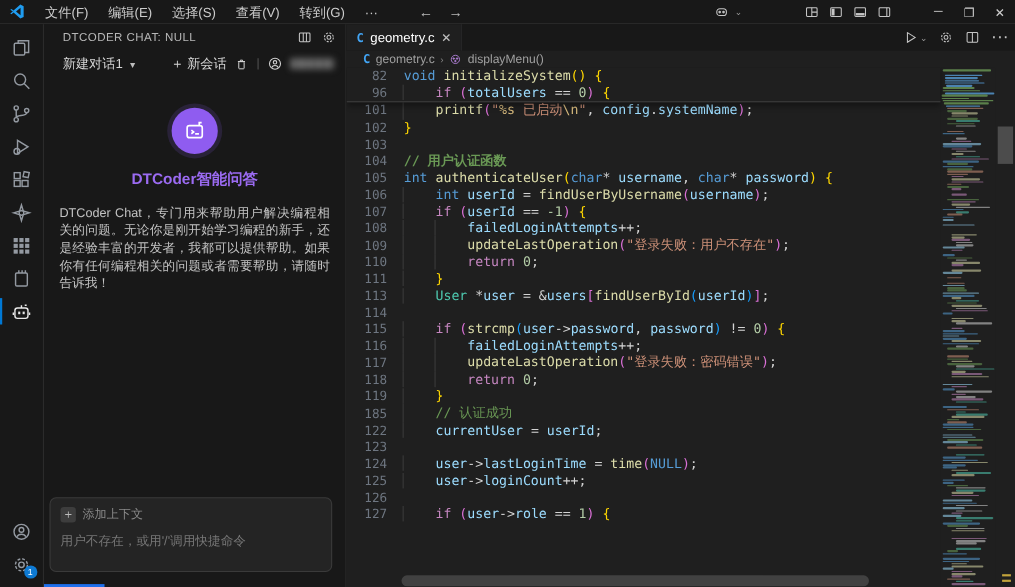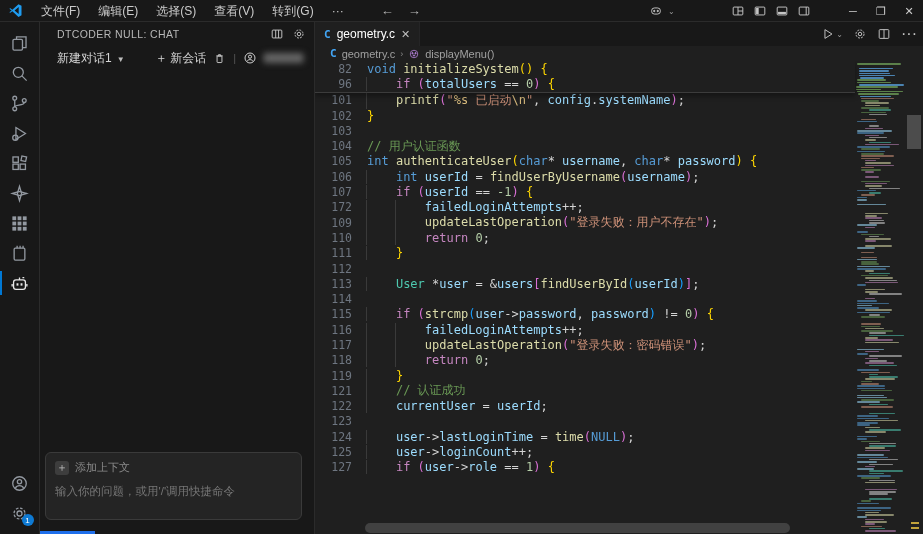--- a/index.html
+++ b/index.html
@@ -247,21 +247,21 @@
               <circle cx="8" cy="8" r="2.1"></circle>
               <circle cx="8" cy="8" r="4.6" stroke-dasharray="2.2 1.4"></circle>
             </svg>
           <span class="badge">1</span>
         </div>
       </div>
     </div>
 
     <div class="sidebar">
       <div class="sb-header">
-        <span>DTCODER NULL: CHAT</span>
+        <span>DTCODER CHAT: NULL</span>
         <span class="sb-header-icons">
           <svg class="ic" viewBox="0 0 16 16" width="14" height="14">
               <rect x="2.5" y="3.5" width="11" height="9" rx="1"></rect>
               <path d="M6.5 3.5v9M9.8 3.5v9"></path>
             </svg>
           <svg class="ic" viewBox="0 0 16 16" width="14" height="14">
               <circle cx="8" cy="8" r="2"></circle>
               <circle cx="8" cy="8" r="4.6" stroke-dasharray="2.2 1.4"></circle>
             </svg>
         </span>
@@ -282,27 +282,38 @@
           <span class="v-div">|</span>
           <svg class="ic" viewBox="0 0 16 16" width="14" height="14">
               <circle cx="8" cy="8" r="5.7"></circle>
               <circle cx="8" cy="6.5" r="1.8"></circle>
               <path d="M4.6 11.8c1.2-2.6 5.6-2.6 6.8 0"></path>
             </svg>
           <span class="blur-name"></span>
         </span>
       </div>
 
+      <div class="welcome">
+        <div class="bot-circle">
+          <svg class="ic" viewBox="0 0 16 16" width="22" height="22" style="color:#fff">
+              <rect x="3" y="4.5" width="10" height="8" rx="1.5"></rect>
+              <path d="M11 4.5v-2h1.6"></path>
+              <path d="M5.8 7.5l1.5 1.2-1.5 1.2M8.3 10h2.5"></path>
+            </svg>
+        </div>
+        <div class="welcome-title">DTCoder智能问答</div>
+        <div class="welcome-desc">DTCoder Chat，专门用来帮助用户解决编程相关的问题。无论你是刚开始学习编程的新手，还是经验丰富的开发者，我都可以提供帮助。如果你有任何编程相关的问题或者需要帮助，请随时告诉我！</div>
+      </div>
 
       <div class="chat-input">
         <div class="ci-row1">
           <span class="plus-box">＋</span>
           <span>添加上下文</span>
         </div>
-        <div class="ci-placeholder">输入你的问题，或用'/'调用快捷命令</div>
+        <div class="ci-placeholder">用户不存在，或用'/'调用快捷命令</div>
       </div>
       <div class="blue-strip"></div>
     </div>
 
     <div class="editor">
       <div class="tabs">
         <div class="tab">
           <span class="c-icon">C</span>
           <span>geometry.c</span>
           <span class="tab-close">✕</span>
@@ -341,41 +352,41 @@
       <div class="code-wrap">
         <div class="code-col">
           <div class="sticky" id="sticky">
               <div class="code-row"><span class="gutter">82</span><span class="ltext"><span style="color: rgb(86, 156, 214);">void</span><span style="color: rgb(212, 212, 212);"> </span><span style="color: rgb(220, 220, 170);">initializeSystem</span><span style="color: rgb(255, 215, 0);">()</span><span style="color: rgb(212, 212, 212);"> </span><span style="color: rgb(255, 215, 0);">{</span></span></div>
               <div class="code-row"><span class="gutter">96</span><span class="ltext"><span style="color: rgb(212, 212, 212);">    </span><span style="color: rgb(197, 134, 192);">if</span><span style="color: rgb(212, 212, 212);"> </span><span style="color: rgb(218, 112, 214);">(</span><span style="color: rgb(156, 220, 254);">totalUsers</span><span style="color: rgb(212, 212, 212);"> == </span><span style="color: rgb(181, 206, 168);">0</span><span style="color: rgb(218, 112, 214);">)</span><span style="color: rgb(212, 212, 212);"> </span><span style="color: rgb(255, 215, 0);">{</span><span class="guide" style="left: 3px;"></span></span></div>
             </div>
           <div id="codebody">
               <div class="code-row"><span class="gutter">101</span><span class="ltext"><span style="color: rgb(212, 212, 212);">    </span><span style="color: rgb(220, 220, 170);">printf</span><span style="color: rgb(218, 112, 214);">(</span><span style="color: rgb(206, 145, 120);">"</span><span style="color: rgb(215, 186, 125);">%s</span><span style="color: rgb(206, 145, 120);"> 已启动</span><span style="color: rgb(215, 186, 125);">\n</span><span style="color: rgb(206, 145, 120);">"</span><span style="color: rgb(212, 212, 212);">, </span><span style="color: rgb(156, 220, 254);">config</span><span style="color: rgb(212, 212, 212);">.</span><span style="color: rgb(156, 220, 254);">systemName</span><span style="color: rgb(218, 112, 214);">)</span><span style="color: rgb(212, 212, 212);">;</span><span class="guide" style="left: 3px;"></span></span></div>
               <div class="code-row"><span class="gutter">102</span><span class="ltext"><span style="color: rgb(255, 215, 0);">}</span></span></div>
               <div class="code-row"><span class="gutter">103</span><span class="ltext"></span></div>
-              <div class="code-row"><span class="gutter">104</span><span class="ltext"><span style="color: rgb(106, 153, 85);">// 用户认证函数</span></span></div>
+              <div class="code-row"><span class="gutter">104</span><span class="ltext"><span style="color: rgb(106, 153, 85); font-weight: bold;">// 用户认证函数</span></span></div>
               <div class="code-row"><span class="gutter">105</span><span class="ltext"><span style="color: rgb(86, 156, 214);">int</span><span style="color: rgb(212, 212, 212);"> </span><span style="color: rgb(220, 220, 170);">authenticateUser</span><span style="color: rgb(255, 215, 0);">(</span><span style="color: rgb(86, 156, 214);">char</span><span style="color: rgb(212, 212, 212);">* </span><span style="color: rgb(156, 220, 254);">username</span><span style="color: rgb(212, 212, 212);">, </span><span style="color: rgb(86, 156, 214);">char</span><span style="color: rgb(212, 212, 212);">* </span><span style="color: rgb(156, 220, 254);">password</span><span style="color: rgb(255, 215, 0);">)</span><span style="color: rgb(212, 212, 212);"> </span><span style="color: rgb(255, 215, 0);">{</span></span></div>
               <div class="code-row"><span class="gutter">106</span><span class="ltext"><span style="color: rgb(212, 212, 212);">    </span><span style="color: rgb(86, 156, 214);">int</span><span style="color: rgb(212, 212, 212);"> </span><span style="color: rgb(156, 220, 254);">userId</span><span style="color: rgb(212, 212, 212);"> = </span><span style="color: rgb(220, 220, 170);">findUserByUsername</span><span style="color: rgb(218, 112, 214);">(</span><span style="color: rgb(156, 220, 254);">username</span><span style="color: rgb(218, 112, 214);">)</span><span style="color: rgb(212, 212, 212);">;</span><span class="guide" style="left: 3px;"></span></span></div>
               <div class="code-row"><span class="gutter">107</span><span class="ltext"><span style="color: rgb(212, 212, 212);">    </span><span style="color: rgb(197, 134, 192);">if</span><span style="color: rgb(212, 212, 212);"> </span><span style="color: rgb(218, 112, 214);">(</span><span style="color: rgb(156, 220, 254);">userId</span><span style="color: rgb(212, 212, 212);"> == </span><span style="color: rgb(181, 206, 168);">-1</span><span style="color: rgb(218, 112, 214);">)</span><span style="color: rgb(212, 212, 212);"> </span><span style="color: rgb(255, 215, 0);">{</span><span class="guide" style="left: 3px;"></span></span></div>
-              <div class="code-row"><span class="gutter">172</span><span class="ltext"><span style="color: rgb(212, 212, 212);">        </span><span style="color: rgb(156, 220, 254);">failedLoginAttempts</span><span style="color: rgb(212, 212, 212);">++;</span><span class="guide" style="left: 3px;"></span><span class="guide" style="left: 32px;"></span></span></div>
+              <div class="code-row"><span class="gutter">108</span><span class="ltext"><span style="color: rgb(212, 212, 212);">        </span><span style="color: rgb(156, 220, 254);">failedLoginAttempts</span><span style="color: rgb(212, 212, 212);">++;</span><span class="guide" style="left: 3px;"></span><span class="guide" style="left: 32px;"></span></span></div>
               <div class="code-row"><span class="gutter">109</span><span class="ltext"><span style="color: rgb(212, 212, 212);">        </span><span style="color: rgb(220, 220, 170);">updateLastOperation</span><span style="color: rgb(218, 112, 214);">(</span><span style="color: rgb(206, 145, 120);">"登录失败：用户不存在"</span><span style="color: rgb(218, 112, 214);">)</span><span style="color: rgb(212, 212, 212);">;</span><span class="guide" style="left: 3px;"></span><span class="guide" style="left: 32px;"></span></span></div>
               <div class="code-row"><span class="gutter">110</span><span class="ltext"><span style="color: rgb(212, 212, 212);">        </span><span style="color: rgb(197, 134, 192);">return</span><span style="color: rgb(212, 212, 212);"> </span><span style="color: rgb(181, 206, 168);">0</span><span style="color: rgb(212, 212, 212);">;</span><span class="guide" style="left: 3px;"></span><span class="guide" style="left: 32px;"></span></span></div>
               <div class="code-row"><span class="gutter">111</span><span class="ltext"><span style="color: rgb(212, 212, 212);">    </span><span style="color: rgb(255, 215, 0);">}</span><span class="guide" style="left: 3px;"></span></span></div>
-              <div class="code-row"><span class="gutter">112</span><span class="ltext"></span></div>
               <div class="code-row"><span class="gutter">113</span><span class="ltext"><span style="color: rgb(212, 212, 212);">    </span><span style="color: rgb(78, 201, 176);">User</span><span style="color: rgb(212, 212, 212);"> *</span><span style="color: rgb(156, 220, 254);">user</span><span style="color: rgb(212, 212, 212);"> = &amp;</span><span style="color: rgb(156, 220, 254);">users</span><span style="color: rgb(218, 112, 214);">[</span><span style="color: rgb(220, 220, 170);">findUserById</span><span style="color: rgb(23, 159, 255);">(</span><span style="color: rgb(156, 220, 254);">userId</span><span style="color: rgb(23, 159, 255);">)</span><span style="color: rgb(218, 112, 214);">]</span><span style="color: rgb(212, 212, 212);">;</span><span class="guide" style="left: 3px;"></span></span></div>
               <div class="code-row"><span class="gutter">114</span><span class="ltext"></span></div>
               <div class="code-row"><span class="gutter">115</span><span class="ltext"><span style="color: rgb(212, 212, 212);">    </span><span style="color: rgb(197, 134, 192);">if</span><span style="color: rgb(212, 212, 212);"> </span><span style="color: rgb(218, 112, 214);">(</span><span style="color: rgb(220, 220, 170);">strcmp</span><span style="color: rgb(23, 159, 255);">(</span><span style="color: rgb(156, 220, 254);">user</span><span style="color: rgb(212, 212, 212);">-&gt;</span><span style="color: rgb(156, 220, 254);">password</span><span style="color: rgb(212, 212, 212);">, </span><span style="color: rgb(156, 220, 254);">password</span><span style="color: rgb(23, 159, 255);">)</span><span style="color: rgb(212, 212, 212);"> != </span><span style="color: rgb(181, 206, 168);">0</span><span style="color: rgb(218, 112, 214);">)</span><span style="color: rgb(212, 212, 212);"> </span><span style="color: rgb(255, 215, 0);">{</span><span class="guide" style="left: 3px;"></span></span></div>
               <div class="code-row"><span class="gutter">116</span><span class="ltext"><span style="color: rgb(212, 212, 212);">        </span><span style="color: rgb(156, 220, 254);">failedLoginAttempts</span><span style="color: rgb(212, 212, 212);">++;</span><span class="guide" style="left: 3px;"></span><span class="guide" style="left: 32px;"></span></span></div>
               <div class="code-row"><span class="gutter">117</span><span class="ltext"><span style="color: rgb(212, 212, 212);">        </span><span style="color: rgb(220, 220, 170);">updateLastOperation</span><span style="color: rgb(218, 112, 214);">(</span><span style="color: rgb(206, 145, 120);">"登录失败：密码错误"</span><span style="color: rgb(218, 112, 214);">)</span><span style="color: rgb(212, 212, 212);">;</span><span class="guide" style="left: 3px;"></span><span class="guide" style="left: 32px;"></span></span></div>
               <div class="code-row"><span class="gutter">118</span><span class="ltext"><span style="color: rgb(212, 212, 212);">        </span><span style="color: rgb(197, 134, 192);">return</span><span style="color: rgb(212, 212, 212);"> </span><span style="color: rgb(181, 206, 168);">0</span><span style="color: rgb(212, 212, 212);">;</span><span class="guide" style="left: 3px;"></span><span class="guide" style="left: 32px;"></span></span></div>
               <div class="code-row"><span class="gutter">119</span><span class="ltext"><span style="color: rgb(212, 212, 212);">    </span><span style="color: rgb(255, 215, 0);">}</span><span class="guide" style="left: 3px;"></span></span></div>
-              <div class="code-row"><span class="gutter">121</span><span class="ltext"><span style="color: rgb(212, 212, 212);">    </span><span style="color: rgb(106, 153, 85);">// 认证成功</span><span class="guide" style="left: 3px;"></span></span></div>
+              <div class="code-row"><span class="gutter">185</span><span class="ltext"><span style="color: rgb(212, 212, 212);">    </span><span style="color: rgb(106, 153, 85);">// 认证成功</span><span class="guide" style="left: 3px;"></span></span></div>
               <div class="code-row"><span class="gutter">122</span><span class="ltext"><span style="color: rgb(212, 212, 212);">    </span><span style="color: rgb(156, 220, 254);">currentUser</span><span style="color: rgb(212, 212, 212);"> = </span><span style="color: rgb(156, 220, 254);">userId</span><span style="color: rgb(212, 212, 212);">;</span><span class="guide" style="left: 3px;"></span></span></div>
               <div class="code-row"><span class="gutter">123</span></div>
               <div class="code-row"><span class="gutter">124</span><span class="ltext"><span style="color: rgb(212, 212, 212);">    </span><span style="color: rgb(156, 220, 254);">user</span><span style="color: rgb(212, 212, 212);">-&gt;</span><span style="color: rgb(156, 220, 254);">lastLoginTime</span><span style="color: rgb(212, 212, 212);"> = </span><span style="color: rgb(220, 220, 170);">time</span><span style="color: rgb(218, 112, 214);">(</span><span style="color: rgb(86, 156, 214);">NULL</span><span style="color: rgb(218, 112, 214);">)</span><span style="color: rgb(212, 212, 212);">;</span><span class="guide" style="left: 3px;"></span></span></div>
               <div class="code-row"><span class="gutter">125</span><span class="ltext"><span style="color: rgb(212, 212, 212);">    </span><span style="color: rgb(156, 220, 254);">user</span><span style="color: rgb(212, 212, 212);">-&gt;</span><span style="color: rgb(156, 220, 254);">loginCount</span><span style="color: rgb(212, 212, 212);">++;</span><span class="guide" style="left: 3px;"></span></span></div>
+              <div class="code-row"><span class="gutter">126</span><span class="ltext"></span></div>
               <div class="code-row"><span class="gutter">127</span><span class="ltext"><span style="color: rgb(212, 212, 212);">    </span><span style="color: rgb(197, 134, 192);">if</span><span style="color: rgb(212, 212, 212);"> </span><span style="color: rgb(218, 112, 214);">(</span><span style="color: rgb(156, 220, 254);">user</span><span style="color: rgb(212, 212, 212);">-&gt;</span><span style="color: rgb(156, 220, 254);">role</span><span style="color: rgb(212, 212, 212);"> == </span><span style="color: rgb(181, 206, 168);">1</span><span style="color: rgb(218, 112, 214);">)</span><span style="color: rgb(212, 212, 212);"> </span><span style="color: rgb(255, 215, 0);">{</span><span class="guide" style="left: 3px;"></span></span></div>
             </div>
         </div>
         <div class="minimap" id="minimap">
             <div class="mm-seg" style="top: 2.3px; left: 2.35638px; width: 43.964px; background: rgb(106, 153, 85); opacity: 0.8;"></div>
             <div class="mm-seg" style="top: 6.9px; left: 3.96006px; width: 34.5138px; background: rgb(86, 156, 214); opacity: 0.8;"></div>
             <div class="mm-seg" style="top: 9.2px; left: 4.02355px; width: 29.7171px; background: rgb(86, 156, 214); opacity: 0.8;"></div>
             <div class="mm-seg" style="top: 11.5px; left: 3.68044px; width: 31.7905px; background: rgb(86, 156, 214); opacity: 0.8;"></div>
             <div class="mm-seg" style="top: 13.8px; left: 3.57383px; width: 36.2783px; background: rgb(86, 156, 214); opacity: 0.8;"></div>
             <div class="mm-seg" style="top: 16.1px; left: 4.95658px; width: 24.3051px; background: rgb(86, 156, 214); opacity: 0.8;"></div>

